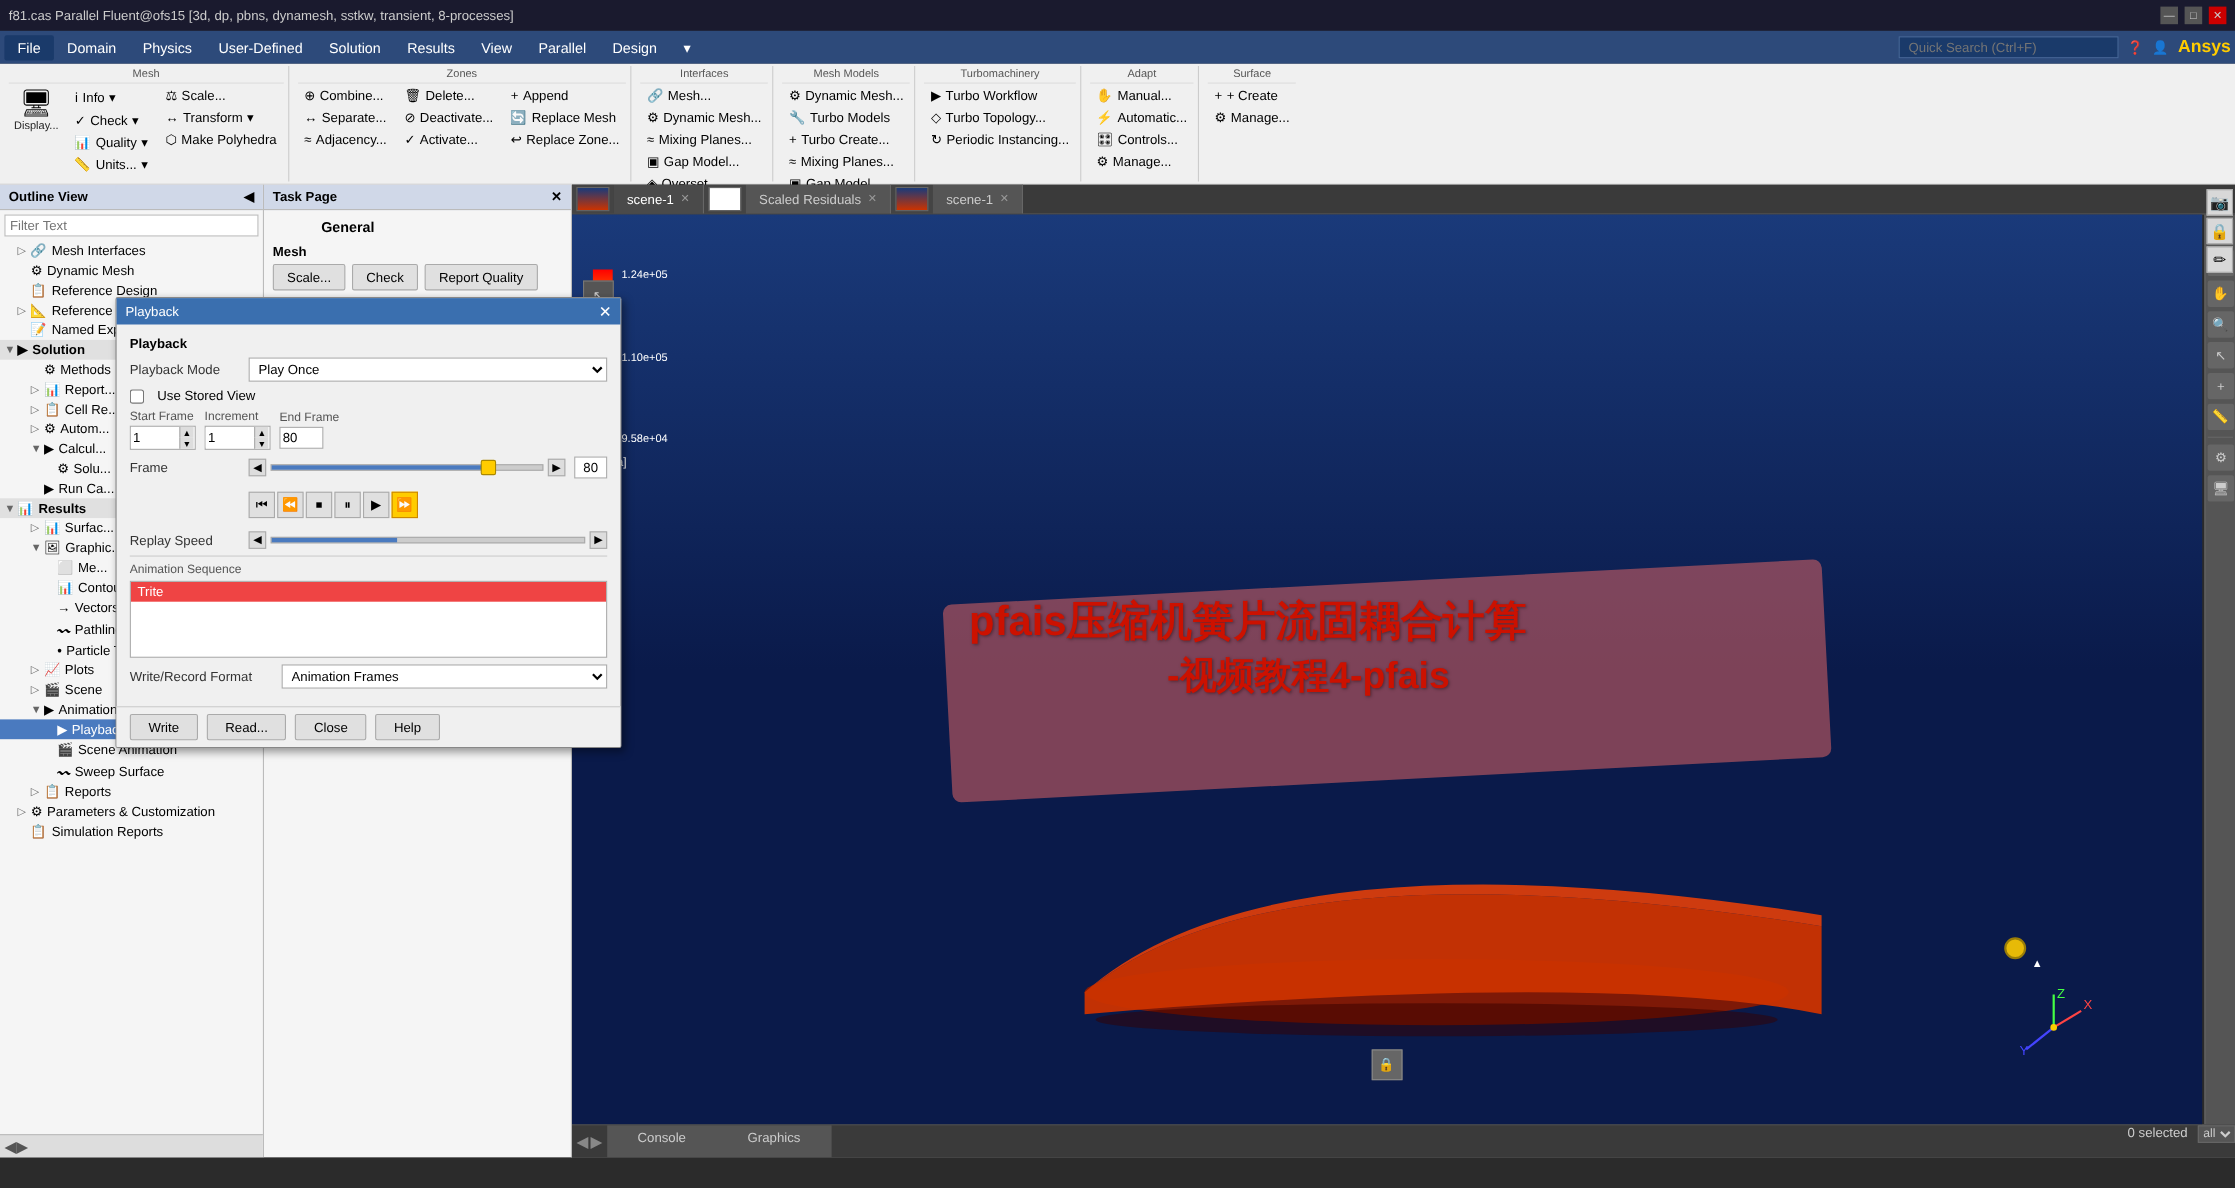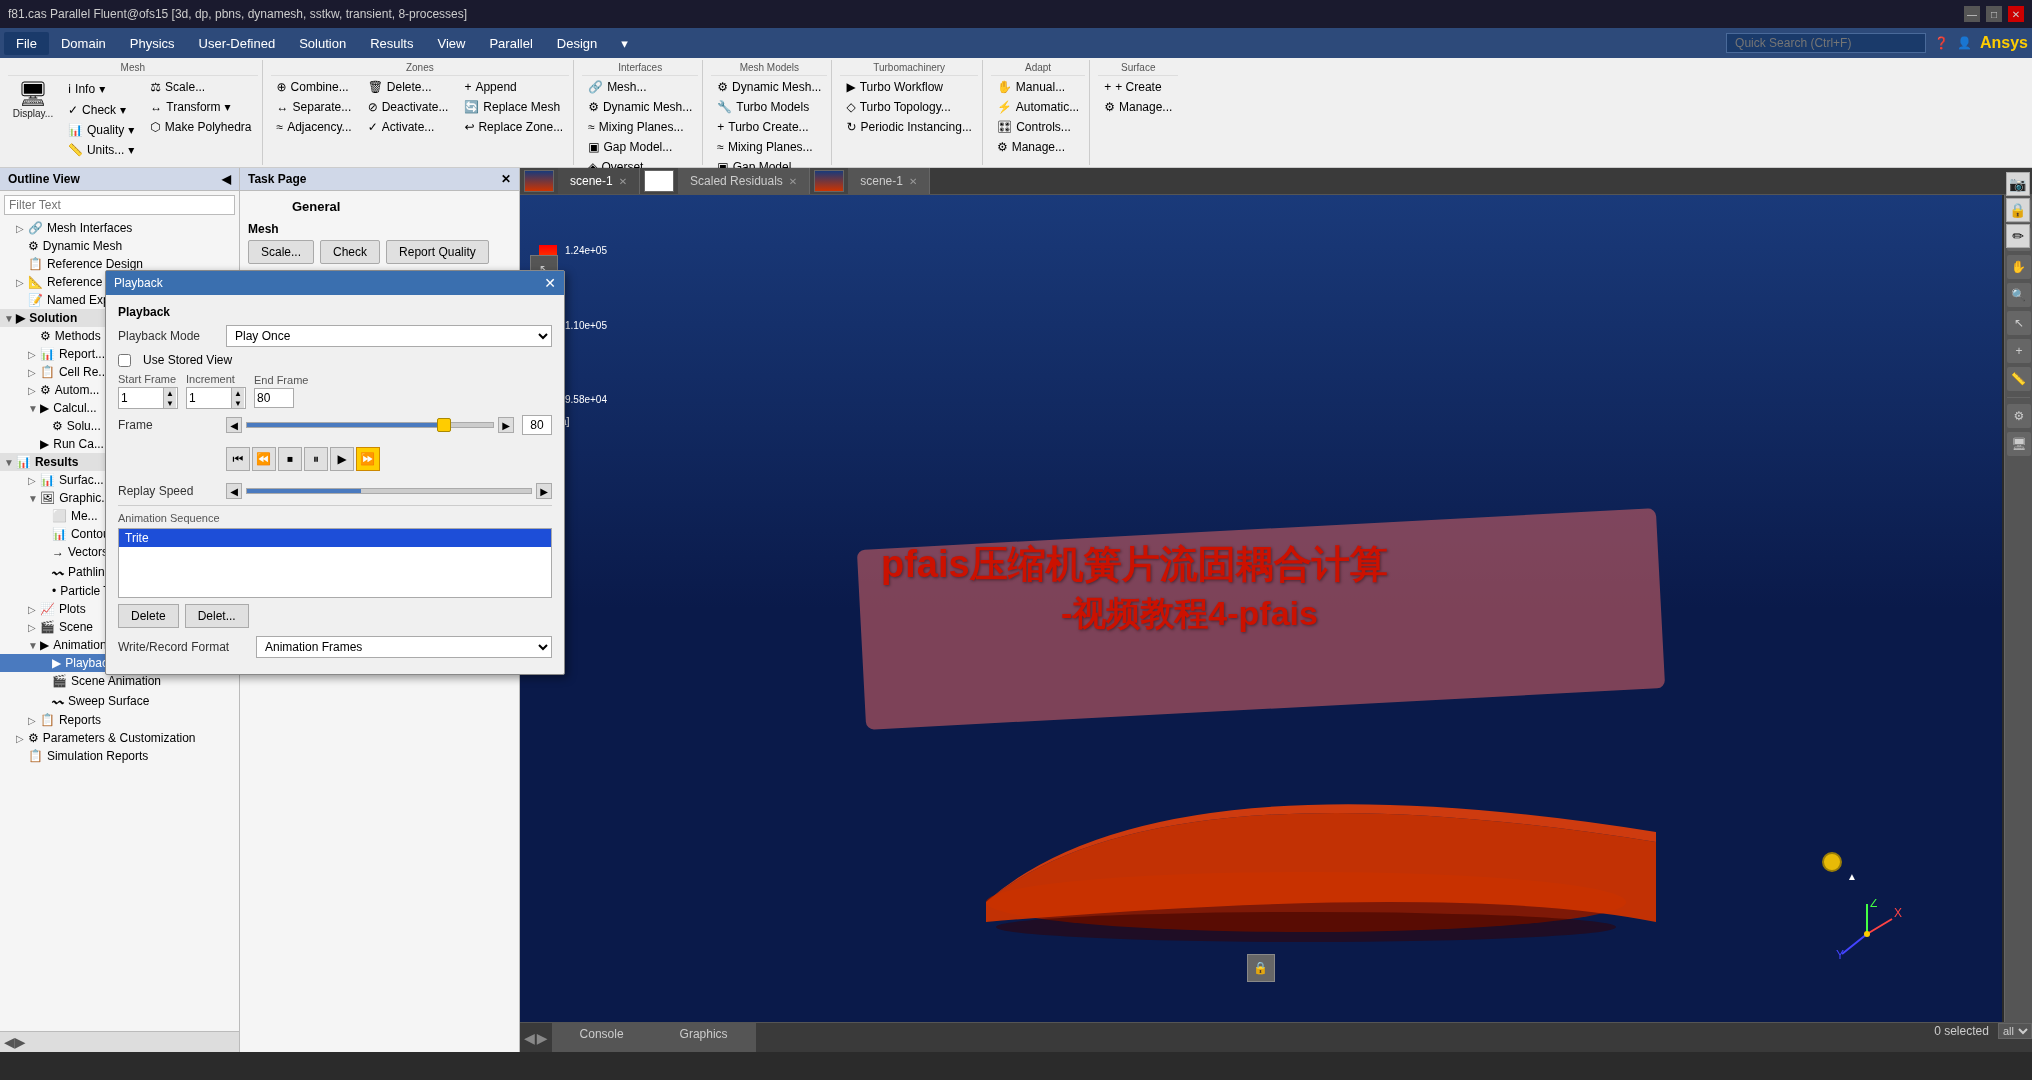--- a/index.html
+++ b/index.html
@@ -393,21 +393,21 @@
       border: 1px solid #aaa;
       height: 70px;
       margin-bottom: 6px;
       font-size: 12px;
       overflow-y: auto;
     }
     .delete-list-item {
       padding: 2px 6px;
       cursor: pointer;
     }
-    .delete-list-item.selected { background: #1d4ed8; color: #fff; }
+    .delete-list-item.selected { background: #ef4444; color: #fff; }
     .delete-btn-row { display: flex; gap: 6px; margin-bottom: 8px; }
     .options-btn {
       background: #e0e0e0;
       border: 1px solid #aaa;
       padding: 4px 12px;
       cursor: pointer;
       font-size: 12px;
     }
     .dialog-footer {
       display: flex;
@@ -1112,29 +1112,31 @@
         <button class="slider-btn">▶</button>
       </div>
     </div>
 
     <div class="dialog-separator"></div>
 
     <div style="font-size:11px;color:#555;margin-bottom:4px;">Animation Sequence</div>
     <div class="delete-list">
       <div class="delete-list-item selected">Trite</div>
     </div>
-    <div class="delete-btn-row">
-      <button class="options-btn">Delete</button>
-      <button class="options-btn">Delet...</button>
-    </div>
 
     <div class="format-row">
       <span class="format-label">Write/Record Format</span>
       <select class="format-select">
         <option>Animation Frames</option>
         <option>MPEG</option>
         <option>AVI</option>
       </select>
     </div>
 
   </div>
 
+  <div class="dialog-footer">
+    <button class="footer-btn">Write</button>
+    <button class="footer-btn">Read...</button>
+    <button class="footer-btn">Close</button>
+    <button class="footer-btn">Help</button>
+  </div>
 </div>
 
 </body></html>

